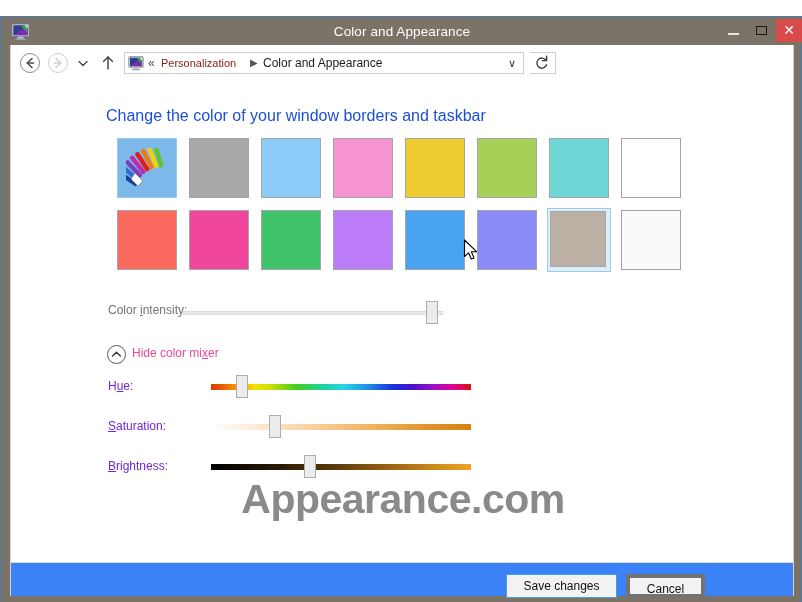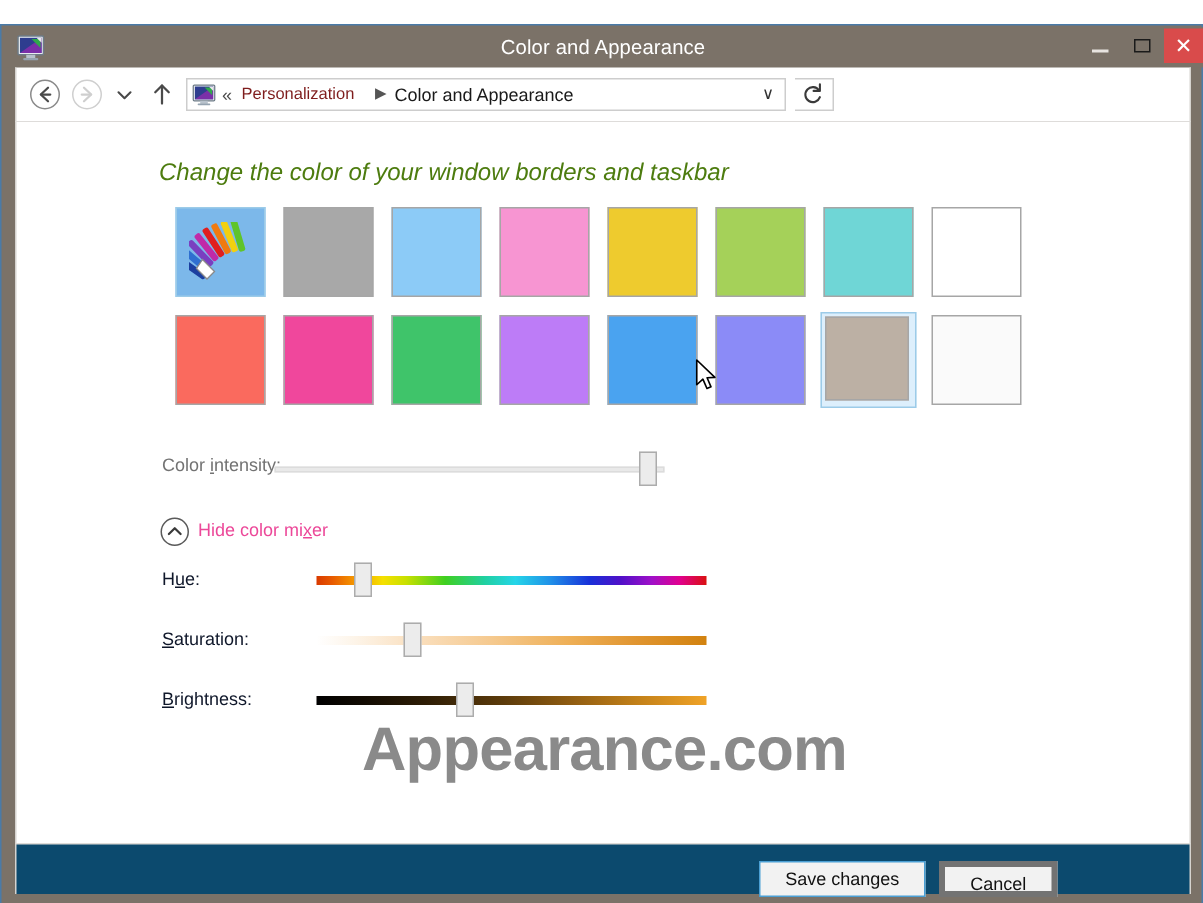--- a/index.html
+++ b/index.html
@@ -180,23 +180,22 @@
     background: #ffffff;
     box-sizing: border-box;
     border-left: 1px solid #d6d3cf;
     border-right: 1px solid #d6d3cf;
     overflow: hidden;
   }
   #heading {
     position: absolute;
     left: 95px; top: 26px;
     font-size: 16px;
-    color: #4d7c0f;
+    color: #1d4ed8;
     white-space: nowrap;
-    font-style: italic;
   }
 
   
   #swatch-grid {
     position: absolute;
     left: 106px; top: 57px;
     width: 590px;
   }
   .swatch-cell {
     position: absolute;
@@ -281,21 +280,21 @@
   #mixer-label {
     position: absolute; left: 25px; top: 1px;
     font-size: 12px; color: #ec4899;
     white-space: nowrap;
   }
 
   
   .hsb-label {
     position: absolute;
     left: 97px;
-    font-size: 12px; color: #0f172a;
+    font-size: 12px; color: #6d28d9;
     white-space: nowrap;
   }
   .hsb-track {
     position: absolute;
     left: 200px;
     width: 260px; height: 6px;
   }
   .hsb-thumb {
     position: absolute;
     width: 12px; height: 23px;
@@ -339,21 +338,21 @@
     color: #8a8a8a;
     letter-spacing: -0.5px;
     user-select: none;
   }
 
   
   #footer {
     position: absolute;
     left: 9px; top: 545px;
     width: 784px; height: 34px;
-    background: #0c4a6e;
+    background: #3b82f6;
     box-sizing: border-box;
     border-left: 1px solid #d6d3cf;
     border-right: 1px solid #d6d3cf;
     border-top: 1px solid #dfdcd8;
     text-decoration: underline;
   }
   .footbtn {
     position: absolute;
     top: 11px;
     height: 24px;

